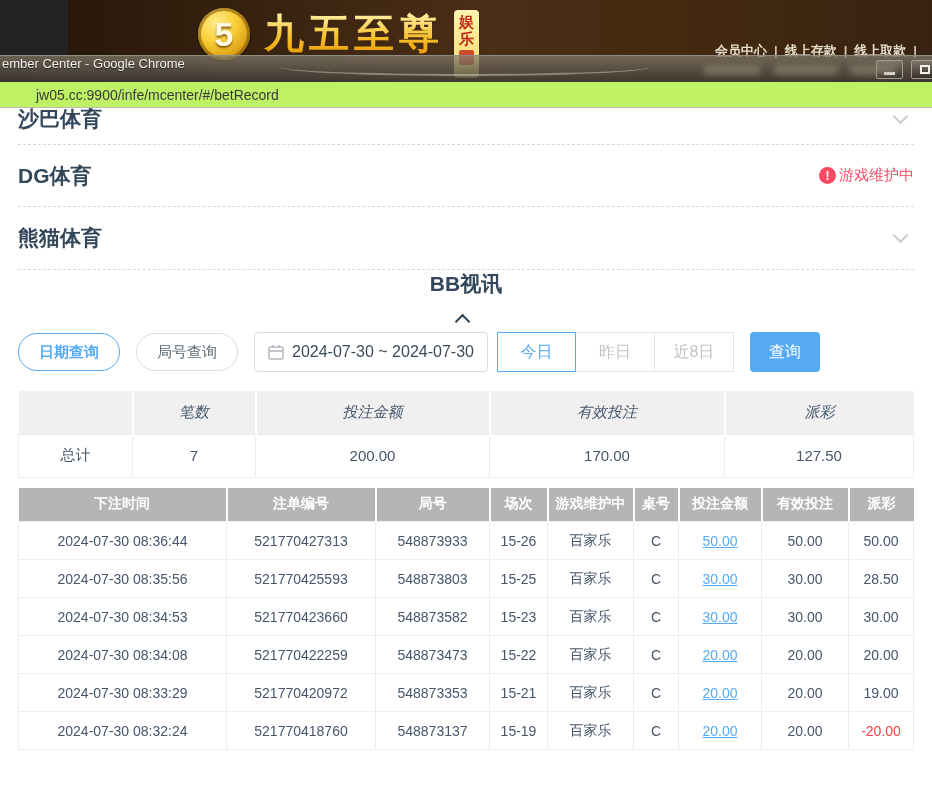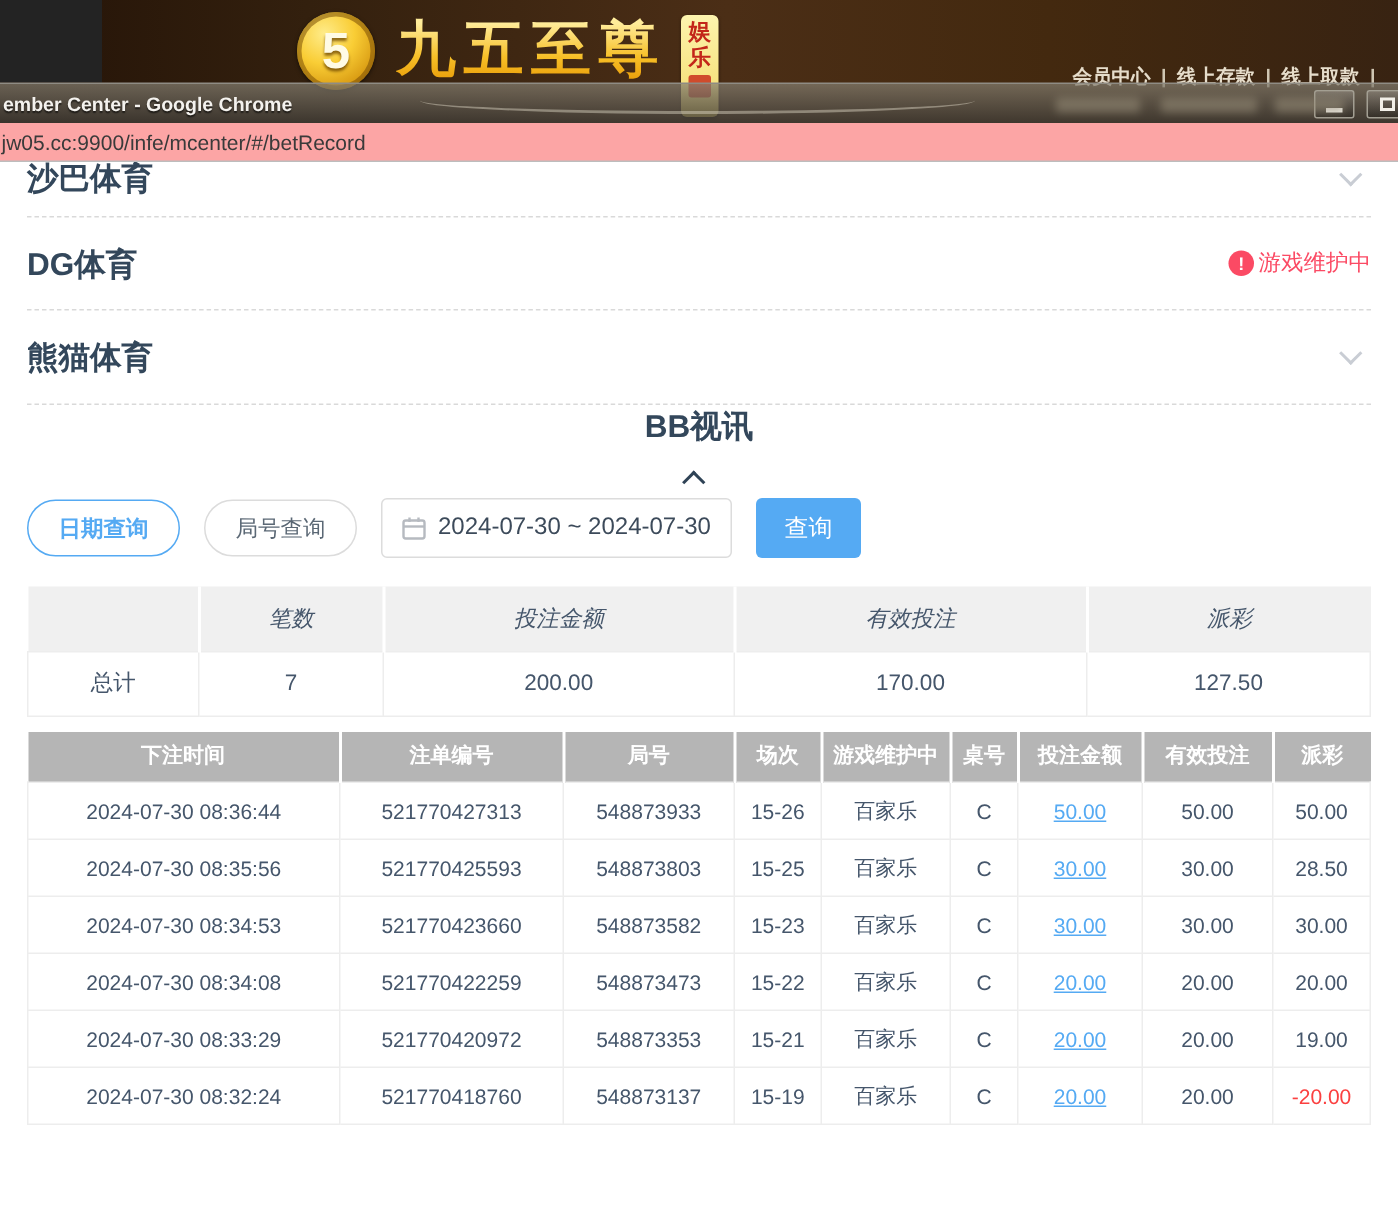--- a/index.html
+++ b/index.html
@@ -29,30 +29,30 @@
   .swoosh { position:absolute; left:280px; top:58px; width:370px; height:18px; border-radius:50%;
     border-bottom:2px solid rgba(225,218,200,.45); z-index:4; pointer-events:none; }
   .top-nav { position:absolute; right:8px; top:42px; z-index:2; font-size:13px; font-weight:600;
     color:#e6ddcb; white-space:nowrap; }
   .top-nav .sep { margin:0 7px; color:#cfc6b2; }
   .blur-chip { position:absolute; filter:blur(3px); background:#978d78; opacity:.55; border-radius:2px; z-index:4; }
 
   
   .titlebar { position:absolute; left:0; top:55px; width:100%; height:27px; z-index:3;
     background:linear-gradient(rgba(132,126,112,.72), rgba(62,58,52,.82));
-    border-top:1px solid #8f8c84; display:flex; align-items:center;font-weight:bold; }
+    border-top:1px solid #8f8c84; display:flex; align-items:flex-start; }
   .titlebar-text { font-size:13px; color:#f4f2ee; padding-left:2px; text-shadow:0 1px 1px rgba(0,0,0,.6); }
   .win-btns { position:absolute; right:-6px; top:4px; display:flex; gap:8px; }
   .win-btn { width:27px; height:19px; border:1px solid #a39f93; border-radius:2px;
     background:linear-gradient(rgba(255,255,255,.16), rgba(0,0,0,.22));
     display:flex; align-items:center; justify-content:center; cursor:pointer; }
   .glyph-min { width:11px; height:3px; background:#f2efe8; margin-top:8px; }
   .glyph-max { width:10px; height:9px; border:2px solid #f2efe8; }
-  .urlbar { position:relative; z-index:10; height:26px; background:#fca5a5;
-    border-bottom:1px solid #bdbdbd; display:flex; align-items:center; }
+  .urlbar { position:relative; z-index:10; height:26px; background:#bef264;
+    border-bottom:1px solid #bdbdbd; display:flex; align-items:center;padding-left:35px; }
   .url-text { font-size:14px; color:#3a3a3a; padding-left:1px; }
 
   
   .content { position:relative; z-index:1; margin-top:-14px; padding:0 18px; }
   .section { display:flex; align-items:center; justify-content:space-between; cursor:pointer; }
   .section.s1 { height:51px; border-bottom:1px dashed #d9d9d9; }
   .section.s2 { height:62px; border-bottom:1px dashed #d9d9d9; }
   .section.s3 { height:63px; border-bottom:1px dashed #d9d9d9;text-align:center; }
   .section.s4 { height:50px;flex-direction:column; }
   .section-title { font-size:21px; font-weight:bold; color:#33475b; }
@@ -175,20 +175,25 @@
     <div class="date-box">
       <svg width="16" height="16" viewBox="0 0 16 16">
         <rect x="1" y="3" width="14" height="12" rx="1.5" fill="none" stroke="#b6bac0" stroke-width="1.6"></rect>
         <line x1="1" y1="7" x2="15" y2="7" stroke="#b6bac0" stroke-width="1.6"></line>
         <line x1="5" y1="1" x2="5" y2="4" stroke="#b6bac0" stroke-width="1.6"></line>
         <line x1="11" y1="1" x2="11" y2="4" stroke="#b6bac0" stroke-width="1.6"></line>
       </svg>
       <span class="date-text">2024-07-30 ~ 2024-07-30</span>
     </div>
 
+    <div class="range-group">
+      <div class="range-btn active">今日</div>
+      <div class="range-btn idle">昨日</div>
+      <div class="range-btn idle">近8日</div>
+    </div>
 
     <button class="search-btn">查询</button>
   </div>
 
   <table class="summary-table">
     <colgroup>
         <col style="width:114px">
         <col style="width:123px">
         <col style="width:234px">
         <col style="width:235px">

